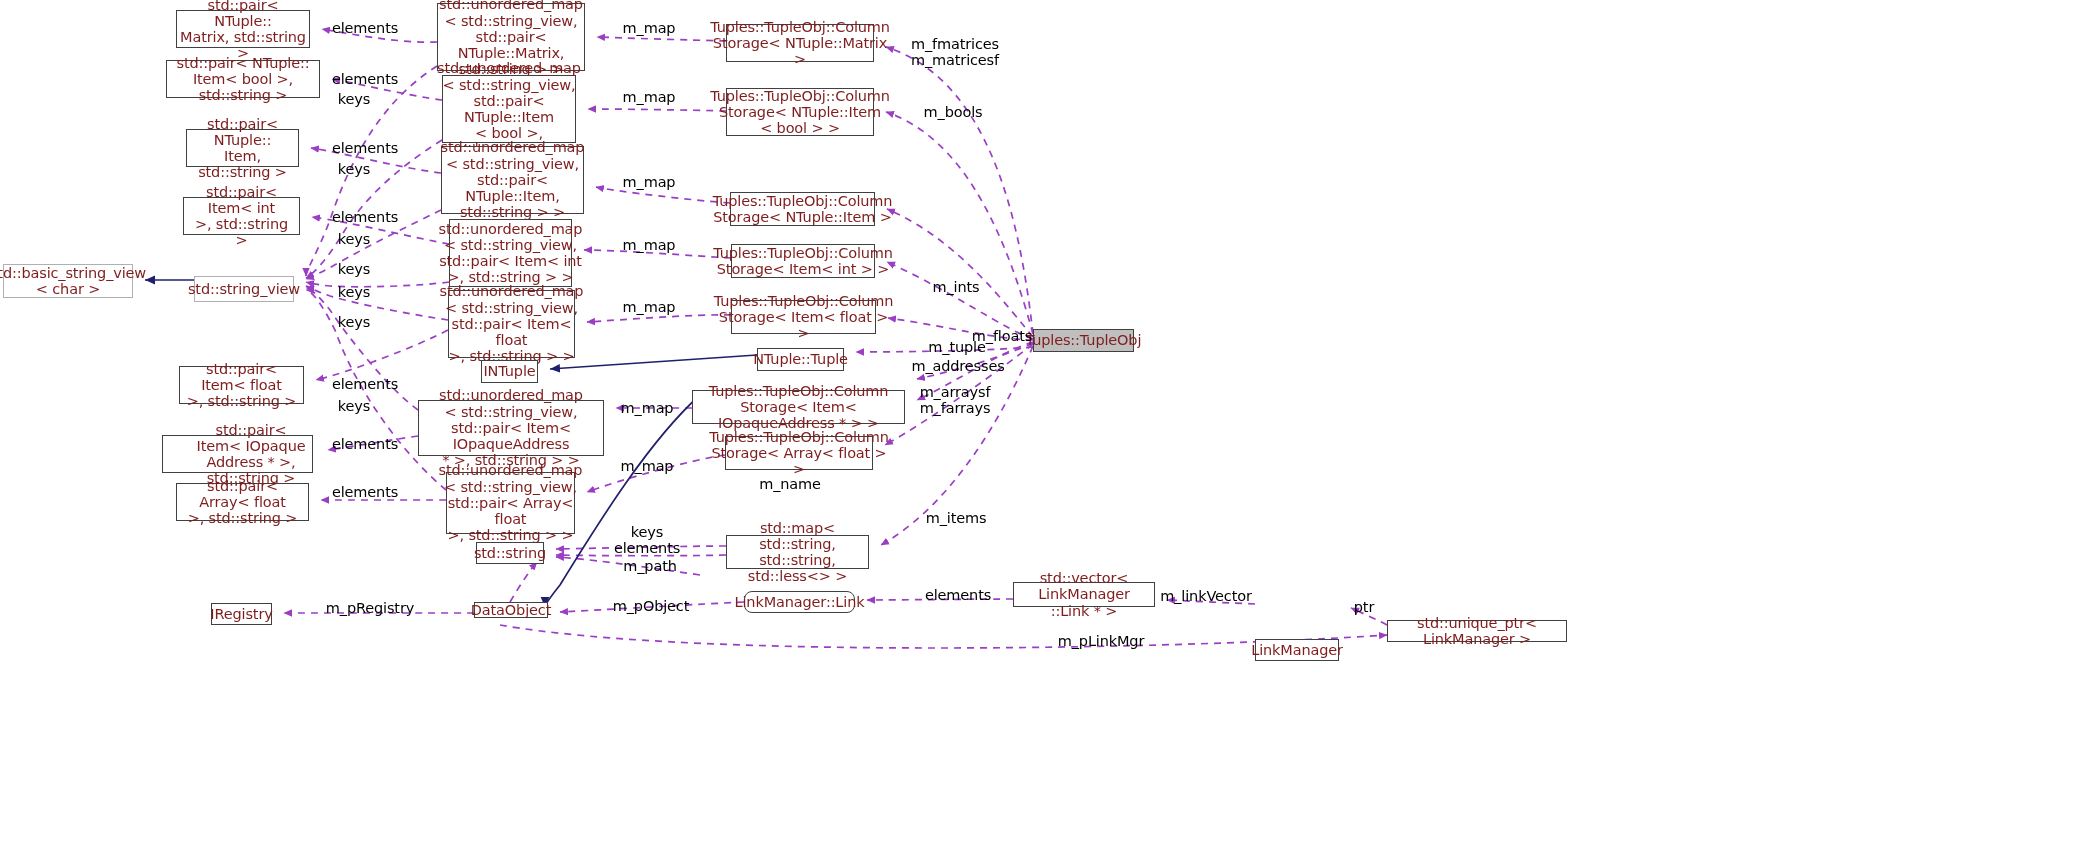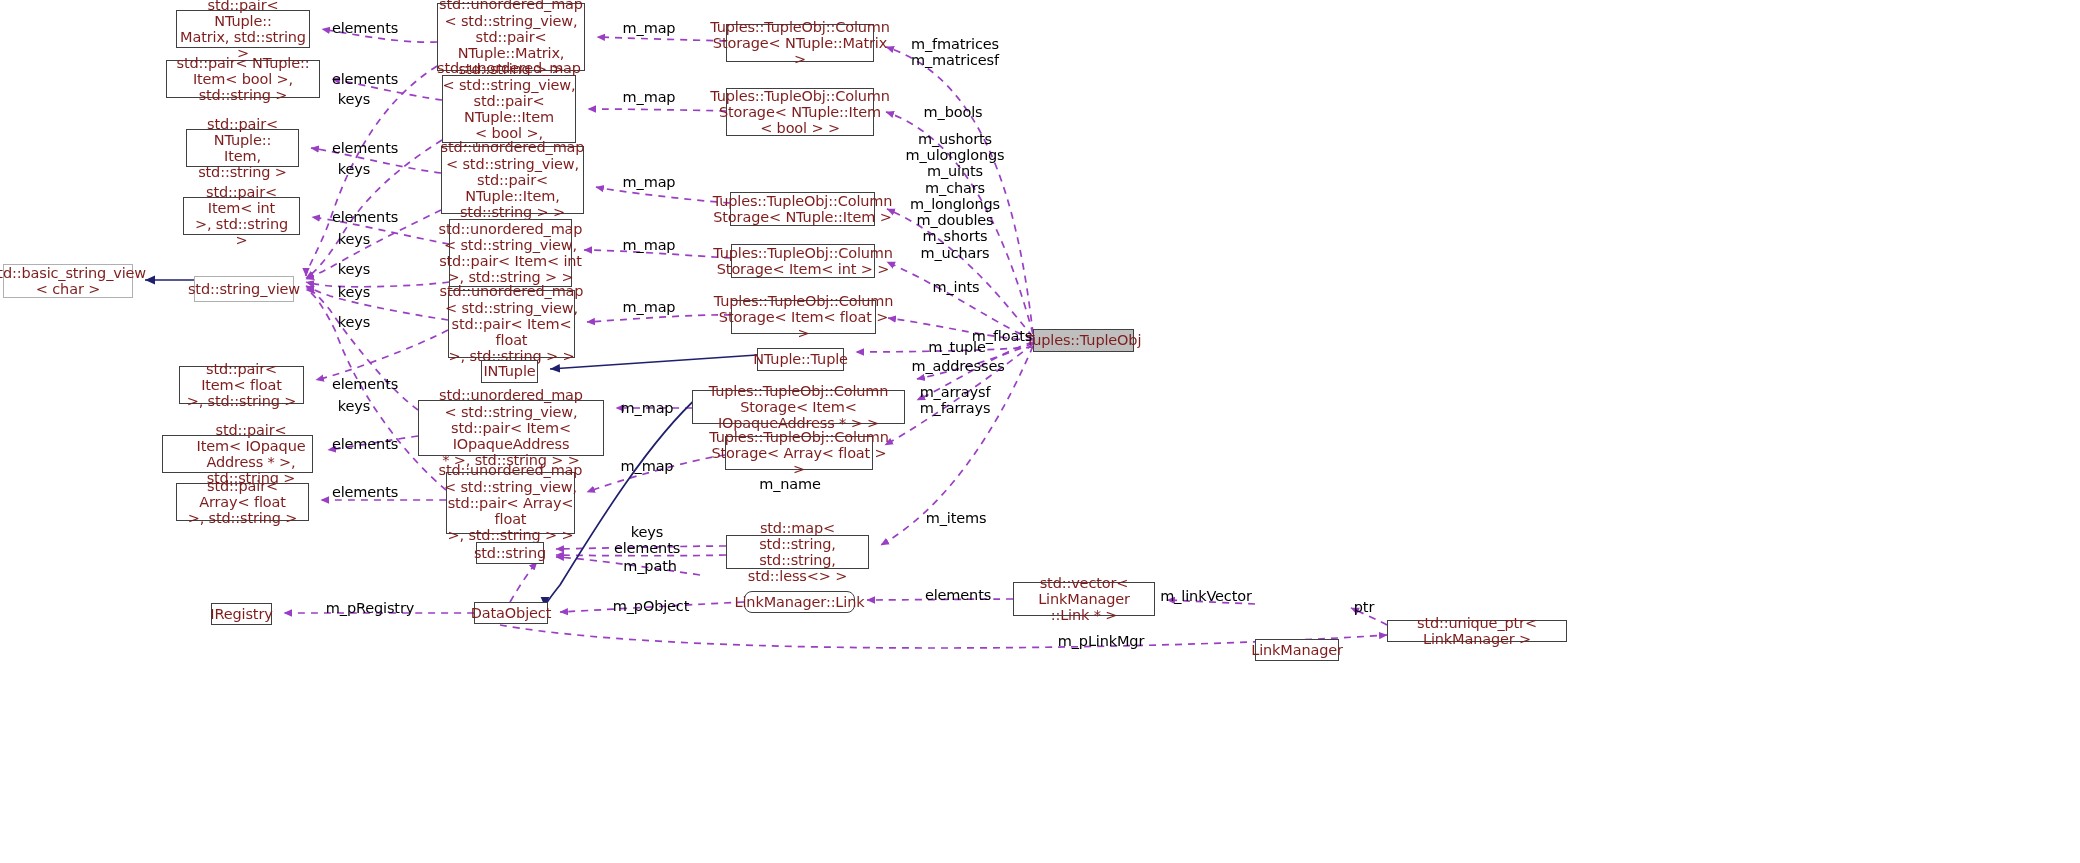--- a/index.html
+++ b/index.html
@@ -232,46 +232,38 @@
 std::pair&lt; Array&lt; float
 &gt;, std::string &gt; &gt;</div>
   <div class="node thick" style="left:176px;top:483px;width:133px;height:38px;">std::pair&lt; Array&lt; float
 &gt;, std::string &gt;</div>
 
   <div class="node thick" style="left:476px;top:542px;width:68px;height:22px;">std::string</div>
   <div class="node thick" style="left:726px;top:535px;width:143px;height:34px;">std::map&lt; std::string,
 std::string, std::less&lt;&gt; &gt;</div>
 
   <div class="node thick" style="left:211px;top:603px;width:61px;height:22px;">IRegistry</div>
-  <div class="node thick" style="left:474px;top:602px;width:74px;height:22px;text-align:right;">DataObject</div>
+  <div class="node thick" style="left:474px;top:602px;width:74px;height:16px;text-align:right;">DataObject</div>
   <div class="node thick" style="left:744px;top:591px;width:111px;height:22px;border-radius:8px;">LinkManager::Link</div>
-  <div class="node thick" style="left:1013px;top:582px;width:142px;height:34px;">std::vector&lt; LinkManager
+  <div class="node thick" style="left:1013px;top:582px;width:142px;height:25px;">std::vector&lt; LinkManager
 ::Link * &gt;</div>
   <div class="node thick" style="left:1255px;top:595px;width:84px;height:22px;margin-top:44px;">LinkManager</div>
   <div class="node thick" style="left:1387px;top:620px;width:180px;height:22px;">std::unique_ptr&lt; LinkManager &gt;</div>
 
   <div class="edge-label" style="left:365px;top:28px;">elements</div>
   <div class="edge-label" style="left:649px;top:28px;">m_map</div>
   <div class="edge-label" style="left:955px;top:52px;">m_fmatrices
 m_matricesf</div>
   <div class="edge-label" style="left:365px;top:79px;">elements</div>
   <div class="edge-label" style="left:354px;top:99px;">keys</div>
   <div class="edge-label" style="left:649px;top:97px;">m_map</div>
   <div class="edge-label" style="left:953px;top:112px;">m_bools</div>
   <div class="edge-label" style="left:365px;top:148px;">elements</div>
   <div class="edge-label" style="left:354px;top:169px;">keys</div>
   <div class="edge-label" style="left:649px;top:182px;">m_map</div>
-  <div class="edge-label" style="left:955px;top:196px;">m_ushorts
-m_ulonglongs
-m_uints
-m_chars
-m_longlongs
-m_doubles
-m_shorts
-m_uchars</div>
   <div class="edge-label" style="left:365px;top:217px;">elements</div>
   <div class="edge-label" style="left:354px;top:239px;">keys</div>
   <div class="edge-label" style="left:649px;top:245px;">m_map</div>
   <div class="edge-label" style="left:354px;top:269px;">keys</div>
   <div class="edge-label" style="left:354px;top:292px;">keys</div>
   <div class="edge-label" style="left:956px;top:287px;">m_ints</div>
   <div class="edge-label" style="left:354px;top:322px;">keys</div>
   <div class="edge-label" style="left:649px;top:307px;">m_map</div>
   <div class="edge-label" style="left:1002px;top:320px;margin-top:16px;">m_floats</div>
   <div class="edge-label" style="left:957px;top:347px;">m_tuple</div>

